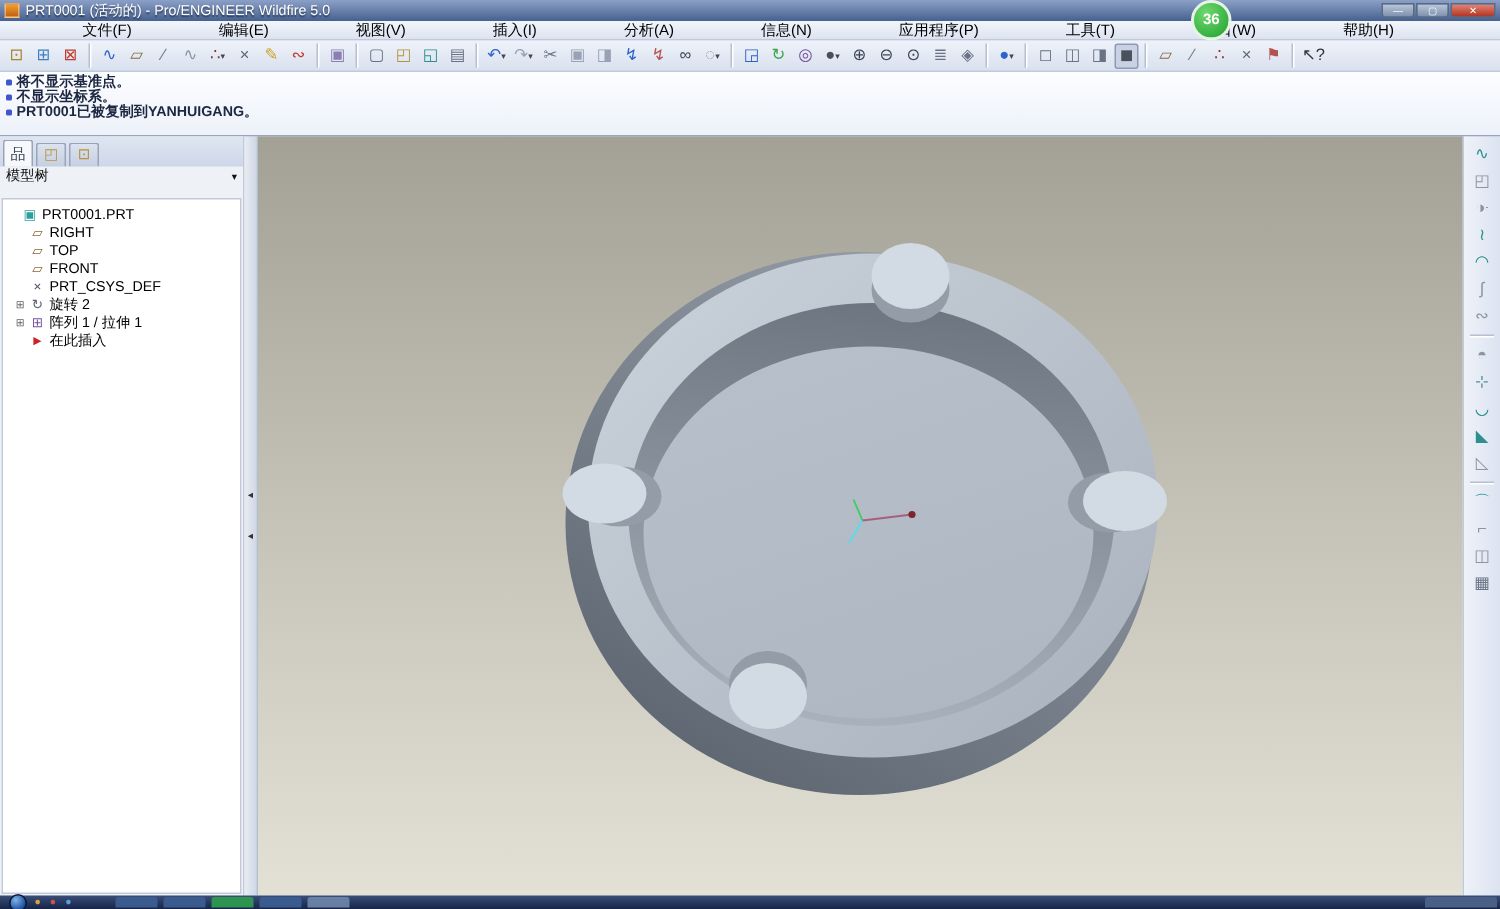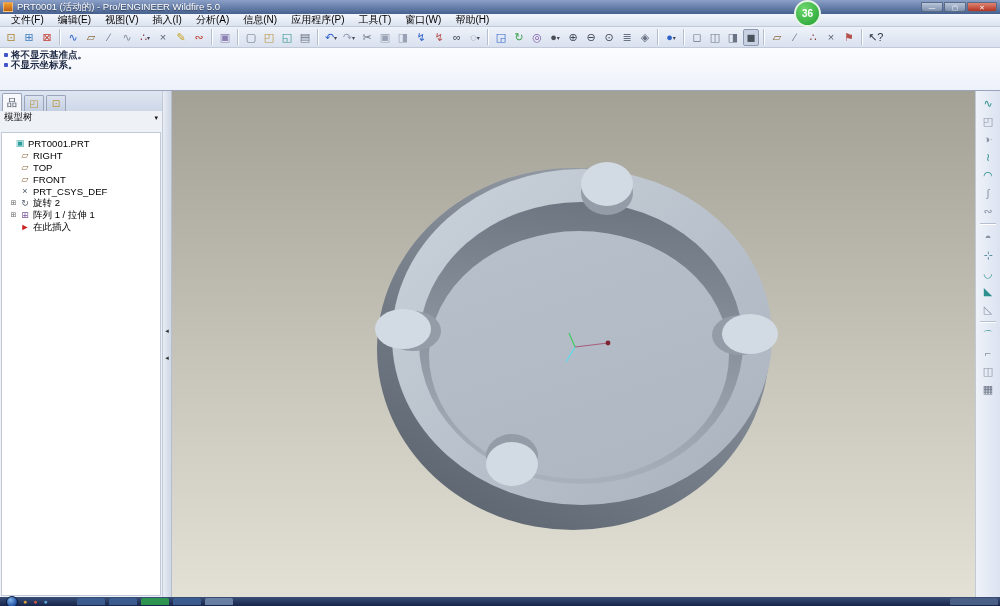--- a/index.html
+++ b/index.html
@@ -16,21 +16,21 @@
     background:radial-gradient(circle at 35% 30%,#6fd86f,var(--badge-green,#1f9f2f));border:2px solid #e6f4e6;
     color:#fff;font-size:10px;font-weight:bold;display:flex;align-items:center;justify-content:center;}
   .winctrl{display:flex;gap:1px;flex:none;}
   .wbtn{width:22px;height:10px;font-size:6.5px;line-height:9px;text-align:center;color:#fff;
     background:linear-gradient(#b9c6da,#7e90ac);border:1px solid #5a6a85;border-radius:0 0 3px 3px;}
   .wbtn.close{background:linear-gradient(#e08575,#b33322);width:30px;}
 
   
   .menubar{height:13px;background:linear-gradient(#f2f5fb,#dce3f0);display:flex;align-items:center;
     font-size:10px;padding-left:4px;border-bottom:1px solid #c2cada;color:#000;}
-  .menu-item{padding:0 7px;white-space:nowrap;}
+  .menu-item{padding:0 7px;white-space:nowrap;margin-left:44px;}
 
   
   .toolbar{height:21px;background:linear-gradient(#eef2f9,#d9e1ef);display:flex;align-items:center;
     padding:0 3px;gap:2px;border-bottom:1px solid #c2cada;overflow:hidden;}
   .tb-item.icon{height:17px;min-width:16px;display:flex;align-items:center;justify-content:center;border:1px solid transparent;border-radius:2px;}
   .tb-item.pressed{background:#c8d2e3;border-color:#8d9ab4;}
   .tb-item .g{font-size:11px;line-height:1;}
   .tb-item .caret{font-size:6px;color:#445;}
   .tb-item.sep{width:2px;height:16px;border-left:1px solid #b6bfd0;border-right:1px solid #fff;margin:0 2px;}
 
@@ -419,20 +419,24 @@
           <span class="bullet"></span>
           <span>将不显示基准点。</span>
         </div>
 
         <div class="msg-line">
           <span class="bullet"></span>
           <span>不显示坐标系。</span>
         </div>
 
 
+        <div class="msg-line">
+          <span class="bullet"></span>
+          <span>PRT0001已被复制到YANHUIGANG。</span>
+        </div>
       </div>
   </div>
 
   <div class="main">
 
     <div class="navigator">
       <div class="nav-tabs">
 
           <span class="nav-tab active">
             <span class="g" style="color: rgb(61, 70, 86);">品</span>

